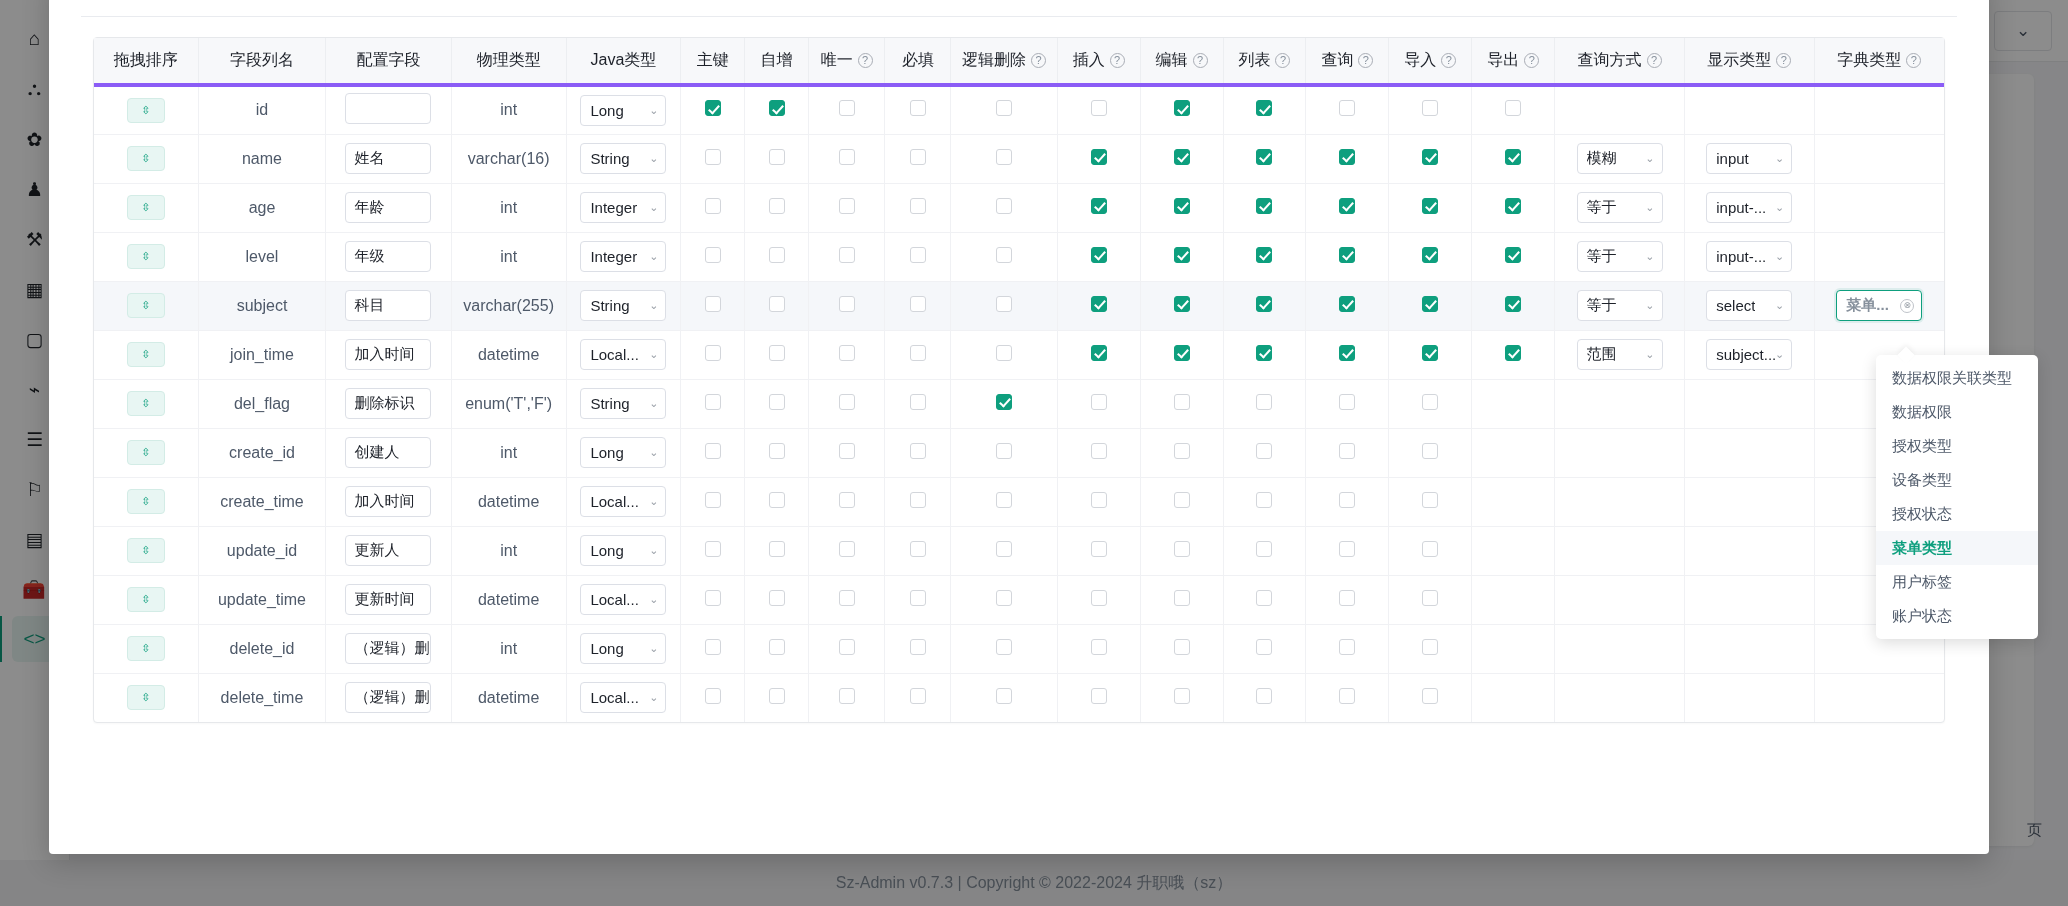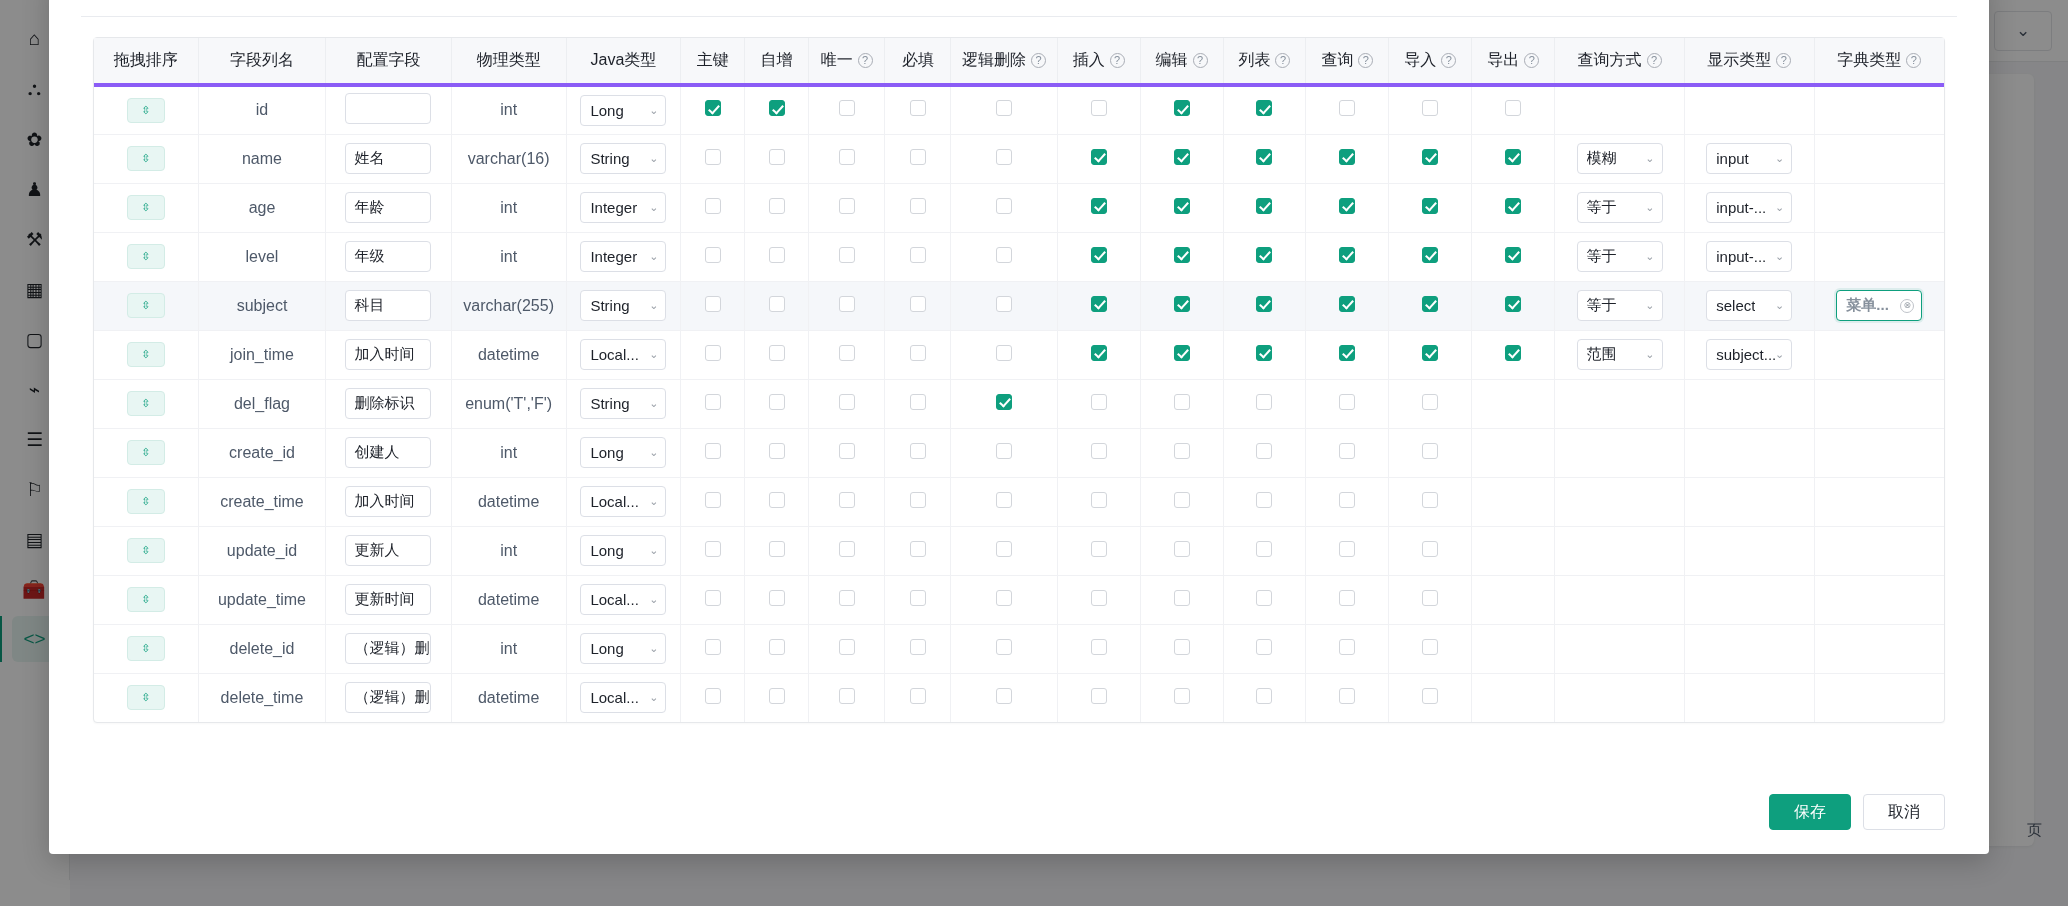--- a/index.html
+++ b/index.html
@@ -178,20 +178,23 @@
 
   <div id="app-panel">
     <div class="pnl-row" style="left:1460px;top:36px;width:170px;height:44px;"></div>
     <div class="pnl-row" style="left:1432px;top:112px;width:210px;height:80px;border-radius:8px;"></div>
     <div class="pnl-row" style="left:1432px;top:212px;width:210px;height:80px;border-radius:8px;"></div>
     <div class="pnl-row" style="left:1432px;top:312px;width:210px;height:80px;border-radius:8px;"></div>
   </div>
 
   <div id="page-num">页</div>
 
+  <div id="app-footer">
+    <span>Sz-Admin v0.7.3 | Copyright © 2022-2024 升职哦（sz）</span>
+  </div>
 </div>
 
 <div id="veil"></div>
 
 <div id="modal">
 
   <div id="modal-head">
     <div id="modal-divider"></div>
   </div>
 
@@ -586,18 +589,26 @@
               <td></td>
               <td></td>
               <td></td>
               <td></td>
             </tr>
           </tbody>
       </table>
     </div>
   </div>
 
-  <div id="modal-foot">
-    <div class="btn btn-primary">保存</div>
-    <div class="btn btn-default">取消</div>
+
+  <div id="dropdown">
+    <div id="dd-list">
+        <div class="dd-item">数据权限关联类型</div>
+        <div class="dd-item">数据权限</div>
+        <div class="dd-item">授权类型</div>
+        <div class="dd-item">设备类型</div>
+        <div class="dd-item">授权状态</div>
+        <div class="dd-item sel">菜单类型</div>
+        <div class="dd-item">用户标签</div>
+        <div class="dd-item">账户状态</div>
+      </div>
   </div>
-
 </div>
 
 </body></html>

